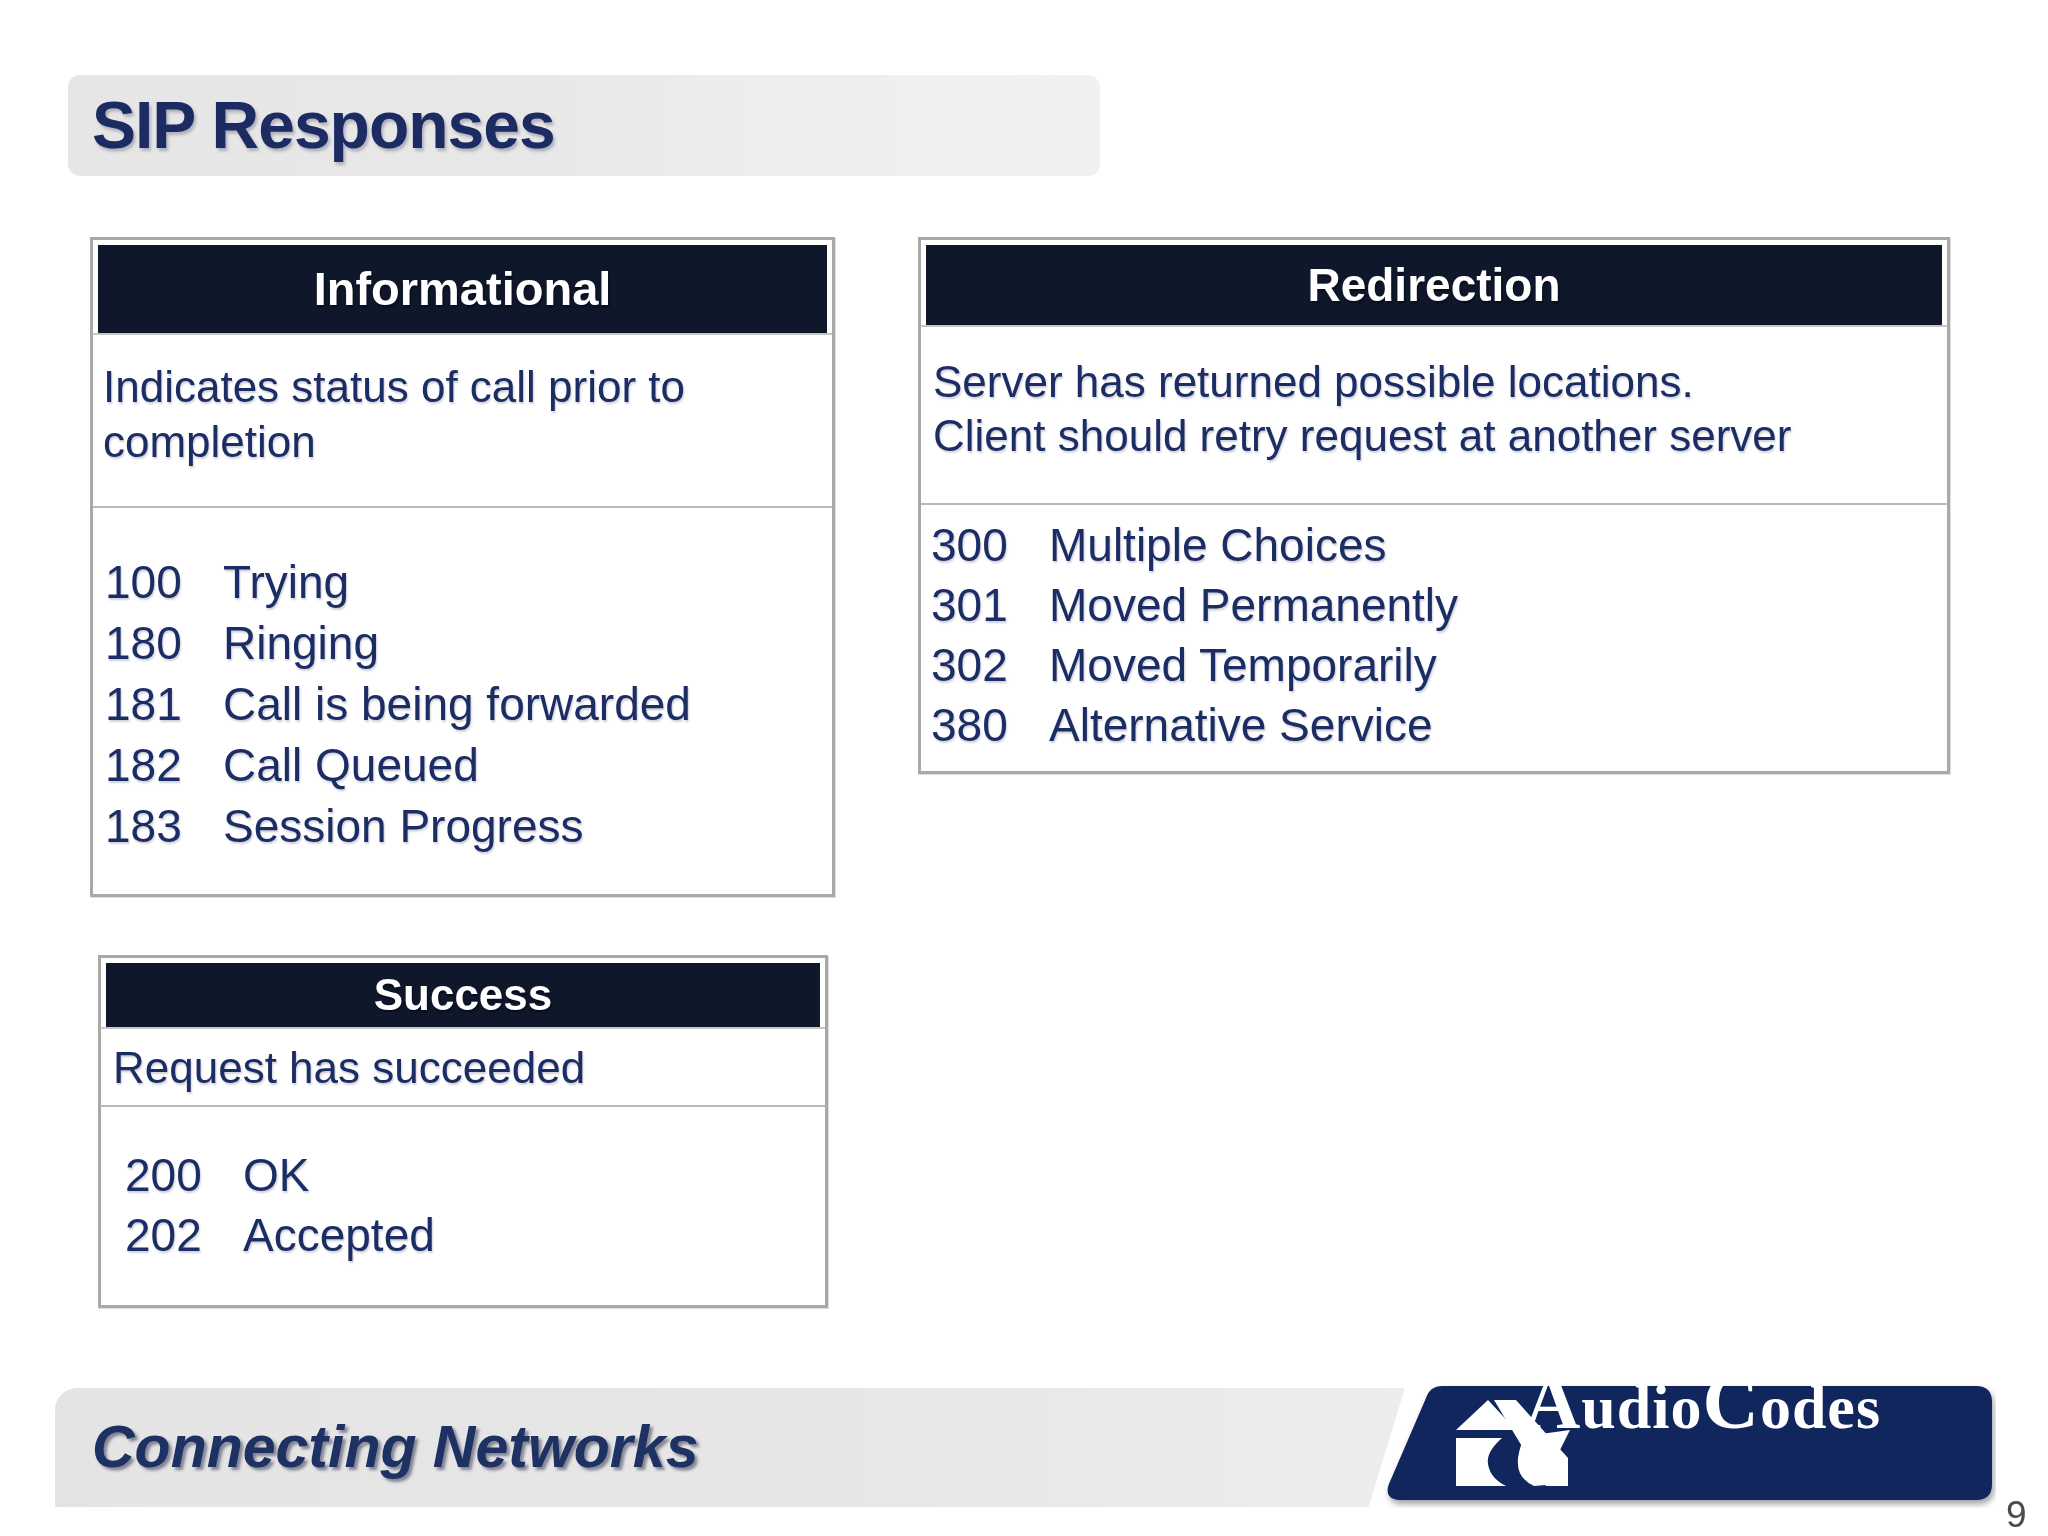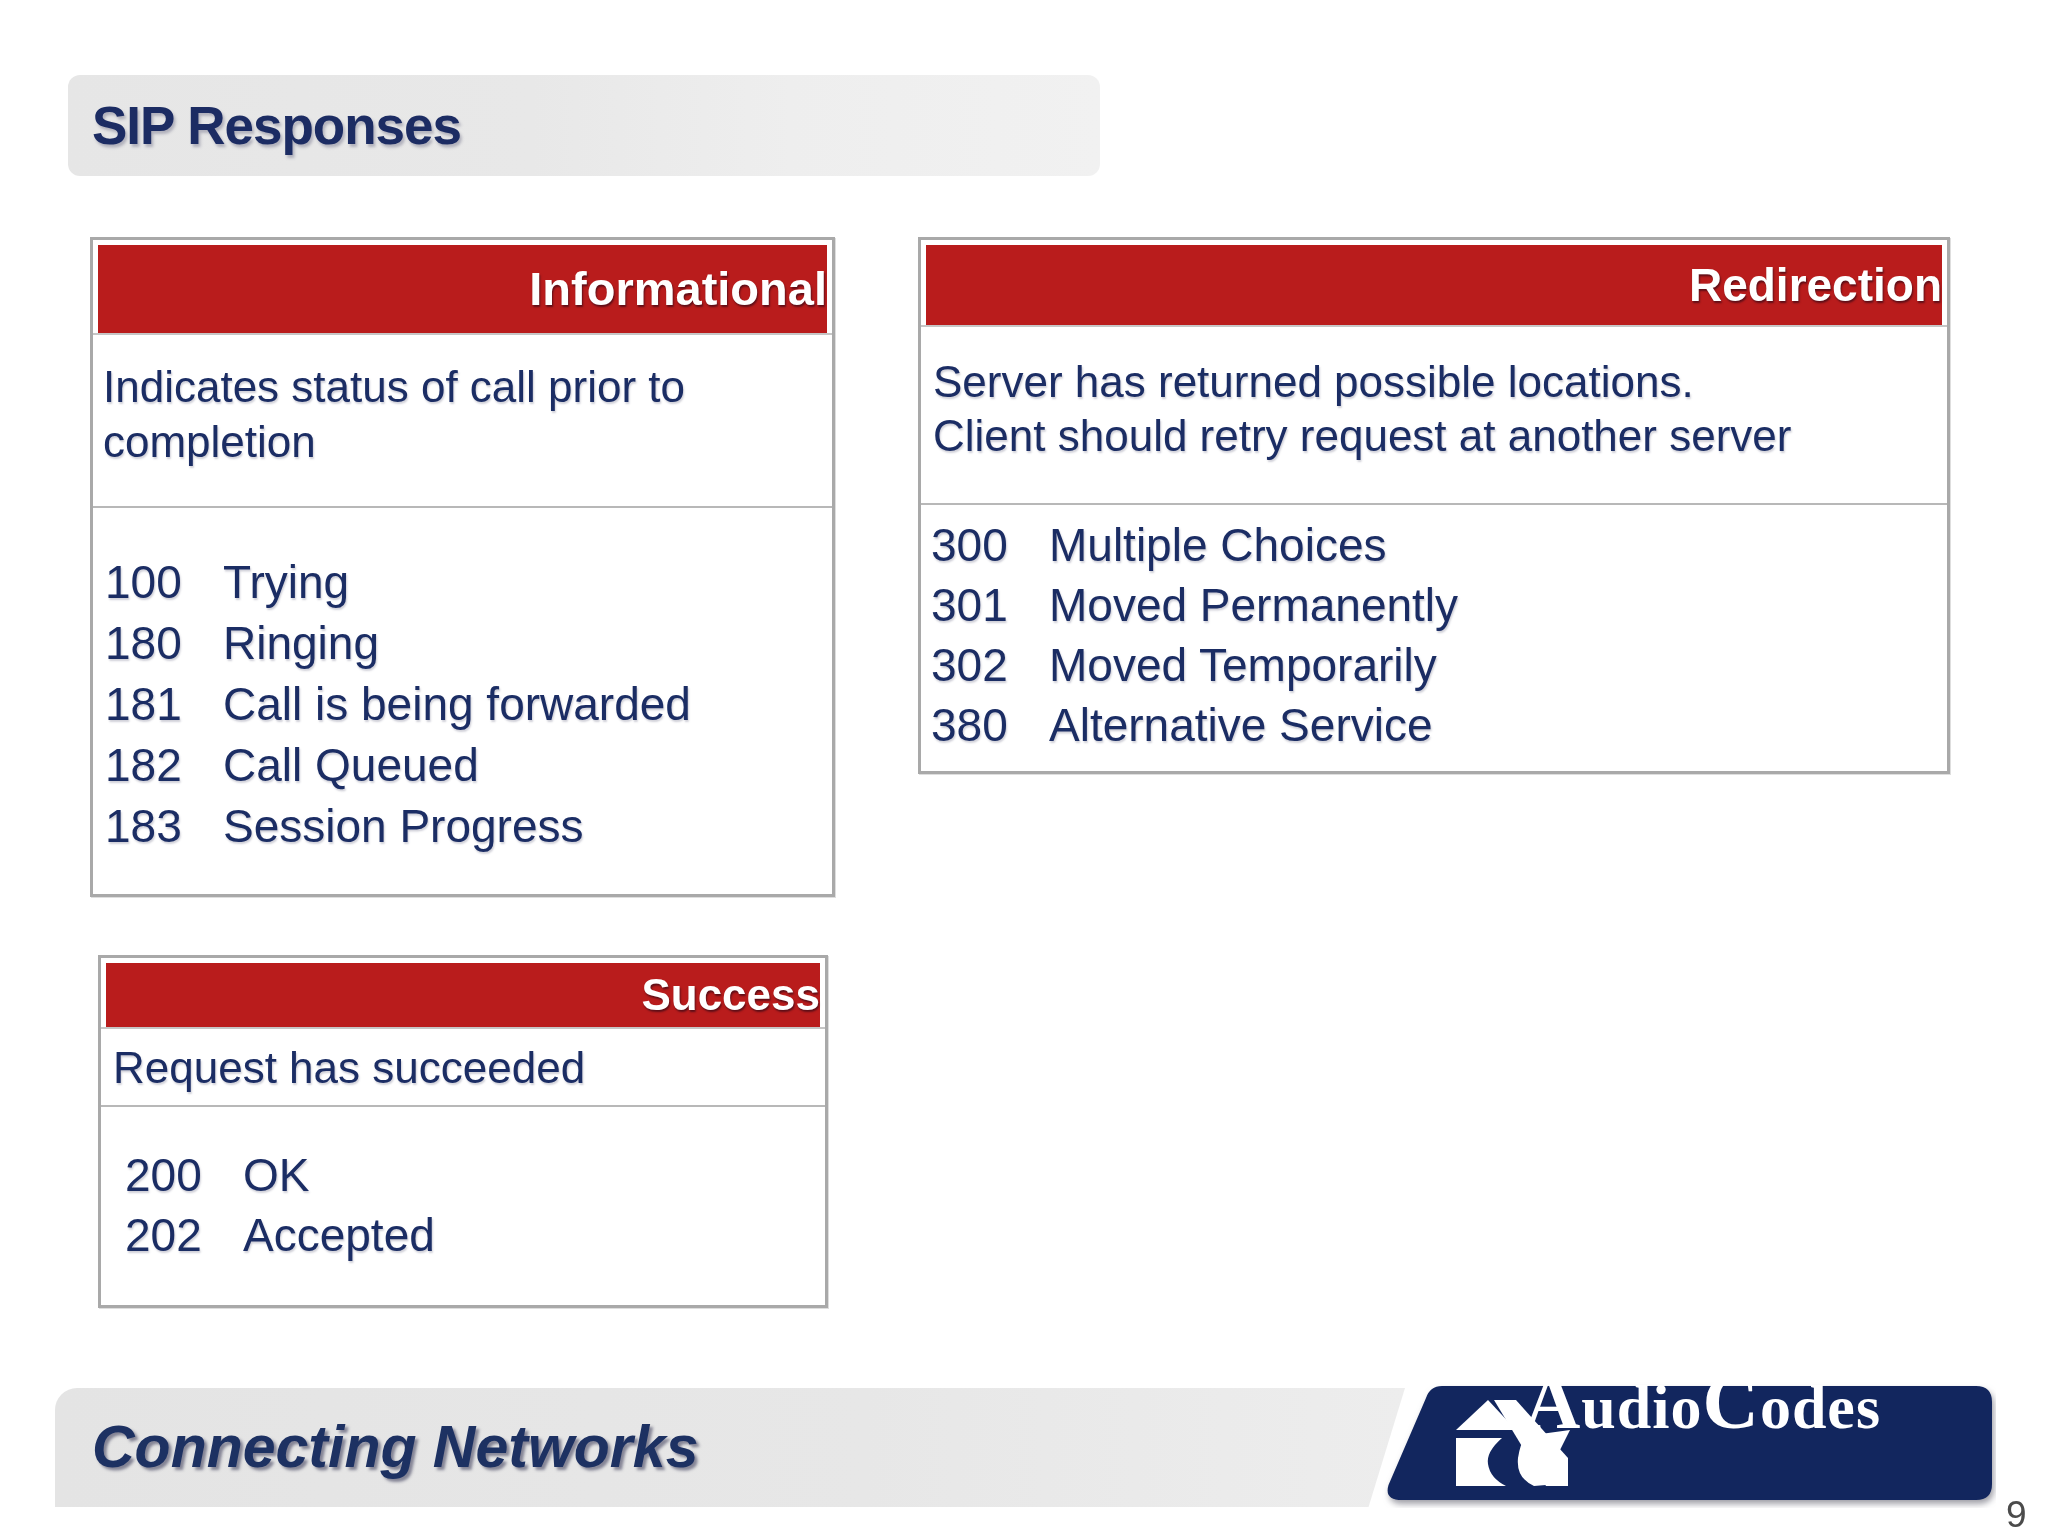--- a/index.html
+++ b/index.html
@@ -8,33 +8,33 @@
     font-family:"Liberation Sans", sans-serif;color:#1b2d64;
   }
   
   .title-banner{
     position:absolute;left:68px;top:75px;width:1032px;height:101px;
     background:linear-gradient(90deg,#e6e6e6 0%,#e8e8e8 45%,#eeeeee 70%,#f1f1f1 100%);
     border-radius:12px;
   }
   .title-text{
     position:absolute;left:92px;top:75px;height:128px;line-height:101px;
-    font-size:53px;font-weight:bold;color:#1c2c63;letter-spacing:-1px;
+    font-size:66px;font-weight:bold;color:#1c2c63;letter-spacing:-1px;
     text-shadow:2px 3px 3px rgba(110,110,135,0.45);white-space:nowrap;
   }
   
   .box{
     position:absolute;background:#ffffff;border:3px solid #a9a9a9;box-sizing:border-box;
     box-shadow:1px 1px 0 #dedede;
   }
   #box-informational{left:90px;top:237px;width:745px;height:660px;}
   #box-redirection{left:918px;top:237px;width:1032px;height:537px;}
   #box-success{left:98px;top:955px;width:730px;height:353px;}
   .box-header{
-    margin:5px 5px 0 5px;background:#b91c1c;color:#ffffff;font-weight:bold;text-align:right;
+    margin:5px 5px 0 5px;background:#0f172a;color:#ffffff;font-weight:bold;text-align:center;
     text-shadow:1px 2px 2px rgba(0,0,20,0.5);
   }
   #box-informational .box-header{height:88px;line-height:88px;font-size:47px;}
   #box-redirection .box-header{height:80px;line-height:80px;font-size:46px;}
   #box-success .box-header{height:64px;line-height:64px;font-size:44px;}
   .box-desc{
     border-top:2px solid #c6c6c6;font-size:44px;color:#1b2d64;
     text-shadow:1px 2px 2px rgba(100,100,125,0.3);
   }
   #box-informational .box-desc{height:147px;padding:24px 0 0 10px;line-height:55px;}

